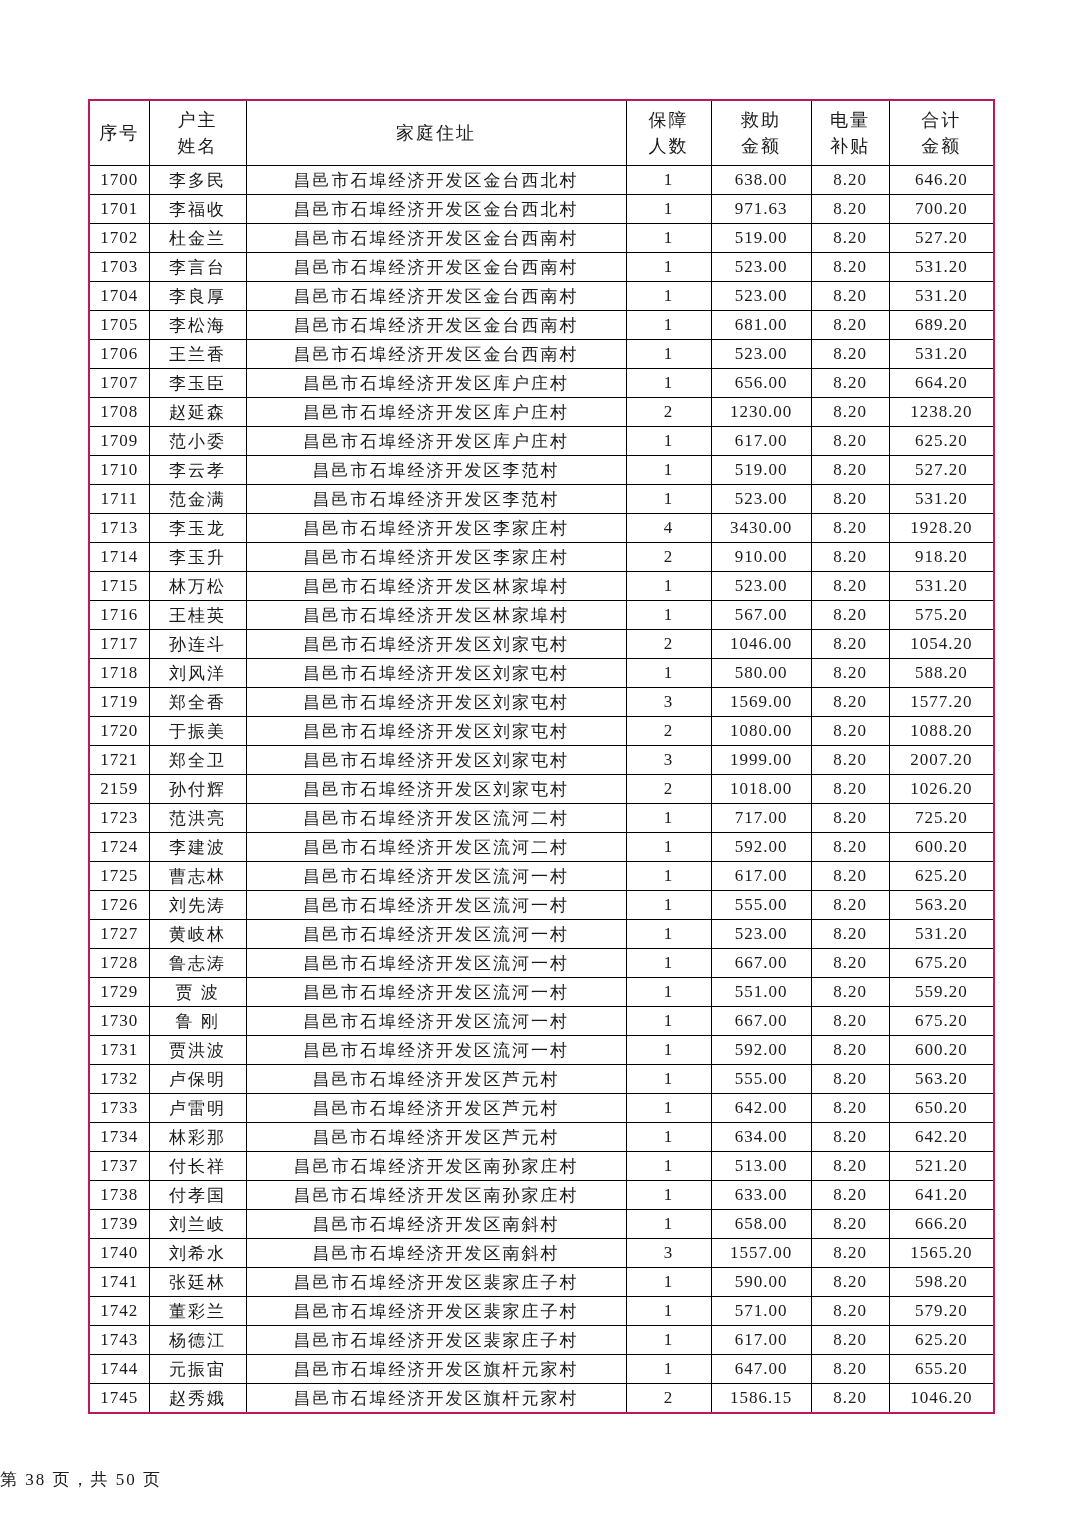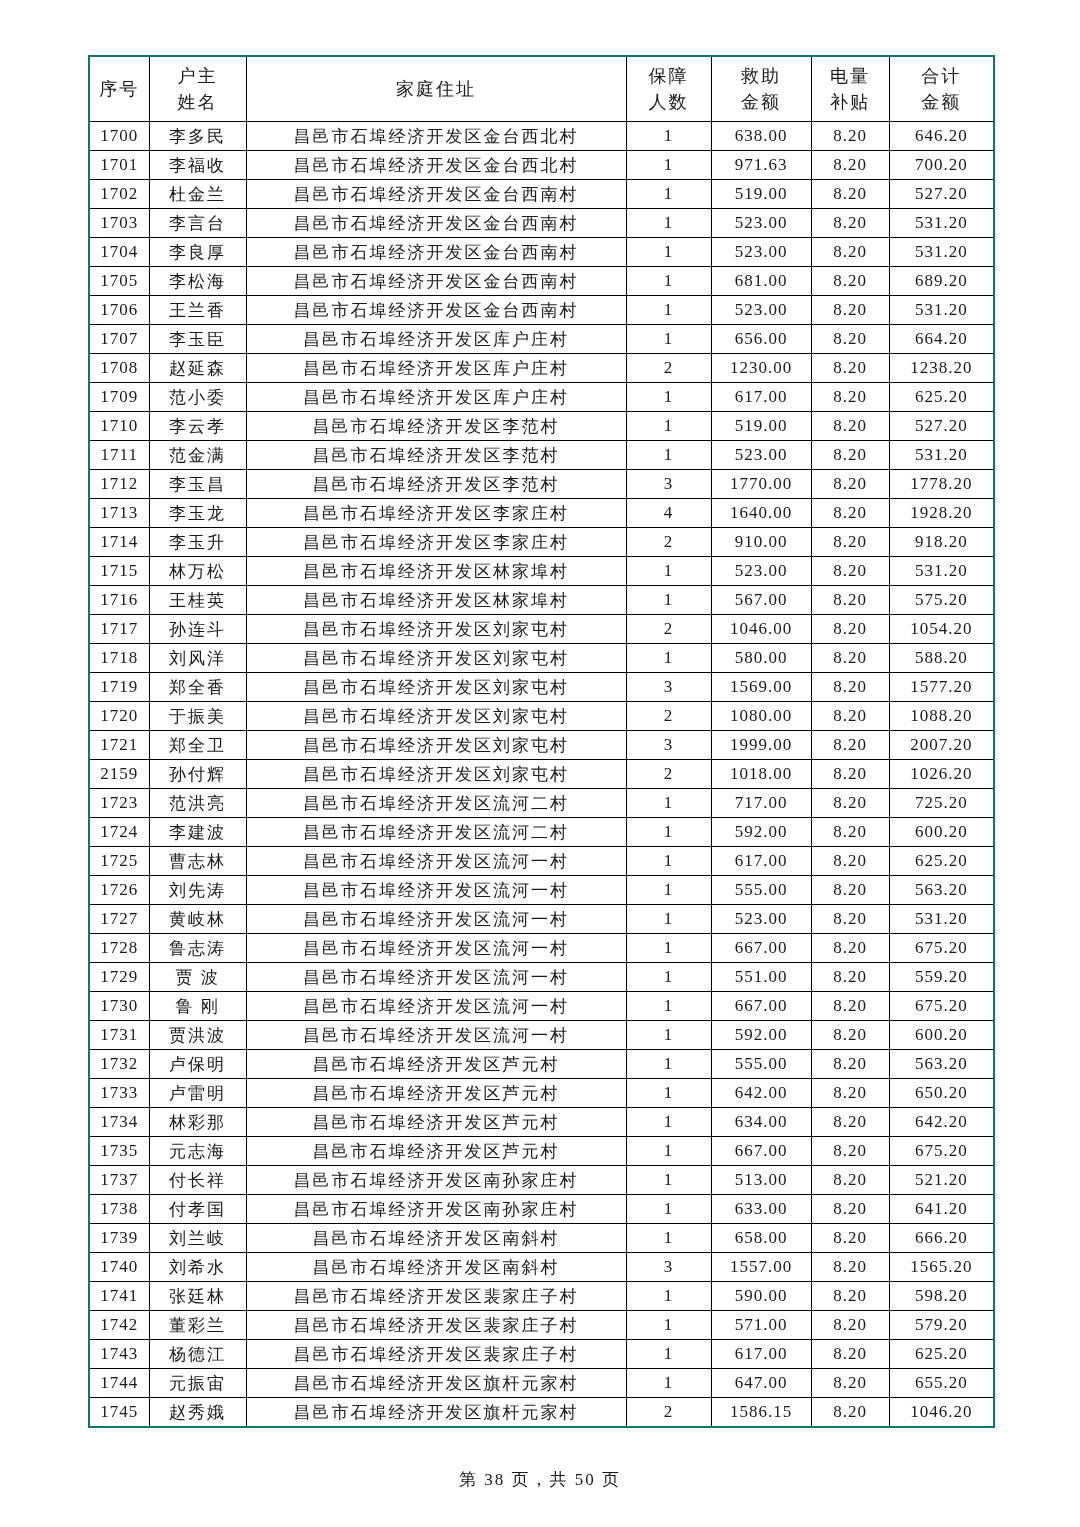--- a/index.html
+++ b/index.html
@@ -19,21 +19,22 @@
   .table-wrap {
     position: absolute;
     left: 88px;
     top: 55px;
     width: 905px;
   }
   table.subsidy {
     border-collapse: collapse;
     table-layout: fixed;
     width: 905px;
-    border: 2px solid #0f766e;
+    border: 2px solid #be185d;
+    margin-top: 44px;
   }
   table.subsidy th,
   table.subsidy td {
     border: 1px solid #000000;
     text-align: center;
     vertical-align: middle;
     padding: 0;
     overflow: hidden;
     white-space: nowrap;
     font-weight: normal;
@@ -51,21 +52,20 @@
   }
   td.c-index   { letter-spacing: 1px; }
   td.c-name    { letter-spacing: 2px; }
   td.c-address { letter-spacing: 2px; }
   td.c-num     { letter-spacing: 1px; }
   .page-footer {
     position: absolute;
     left: 0;
     top: 1468px;
     width: 1080px;
-    text-align: center;
     font-size: 17px;
     letter-spacing: 2px;
     color: #1a1a1a;
   }
 </style>
 </head>
 <body>
 
 <div class="page">
 
@@ -199,34 +199,25 @@
           <tr>
     <td class="c-index">1711</td>
     <td class="c-name">范金满</td>
     <td class="c-address">昌邑市石埠经济开发区李范村</td>
     <td class="c-num">1</td>
     <td class="c-num">523.00</td>
     <td class="c-num">8.20</td>
     <td class="c-num">531.20</td>
   </tr>
           <tr>
-    <td class="c-index">1712</td>
-    <td class="c-name">李玉昌</td>
-    <td class="c-address">昌邑市石埠经济开发区李范村</td>
-    <td class="c-num">3</td>
-    <td class="c-num">1770.00</td>
-    <td class="c-num">8.20</td>
-    <td class="c-num">1778.20</td>
-  </tr>
-          <tr>
     <td class="c-index">1713</td>
     <td class="c-name">李玉龙</td>
     <td class="c-address">昌邑市石埠经济开发区李家庄村</td>
     <td class="c-num">4</td>
-    <td class="c-num">1640.00</td>
+    <td class="c-num">3430.00</td>
     <td class="c-num">8.20</td>
     <td class="c-num">1928.20</td>
   </tr>
           <tr>
     <td class="c-index">1714</td>
     <td class="c-name">李玉升</td>
     <td class="c-address">昌邑市石埠经济开发区李家庄村</td>
     <td class="c-num">2</td>
     <td class="c-num">910.00</td>
     <td class="c-num">8.20</td>
@@ -404,29 +395,20 @@
     <td class="c-num">650.20</td>
   </tr>
           <tr>
     <td class="c-index">1734</td>
     <td class="c-name">林彩那</td>
     <td class="c-address">昌邑市石埠经济开发区芦元村</td>
     <td class="c-num">1</td>
     <td class="c-num">634.00</td>
     <td class="c-num">8.20</td>
     <td class="c-num">642.20</td>
-  </tr>
-          <tr>
-    <td class="c-index">1735</td>
-    <td class="c-name">元志海</td>
-    <td class="c-address">昌邑市石埠经济开发区芦元村</td>
-    <td class="c-num">1</td>
-    <td class="c-num">667.00</td>
-    <td class="c-num">8.20</td>
-    <td class="c-num">675.20</td>
   </tr>
           <tr>
     <td class="c-index">1737</td>
     <td class="c-name">付长祥</td>
     <td class="c-address">昌邑市石埠经济开发区南孙家庄村</td>
     <td class="c-num">1</td>
     <td class="c-num">513.00</td>
     <td class="c-num">8.20</td>
     <td class="c-num">521.20</td>
   </tr>

